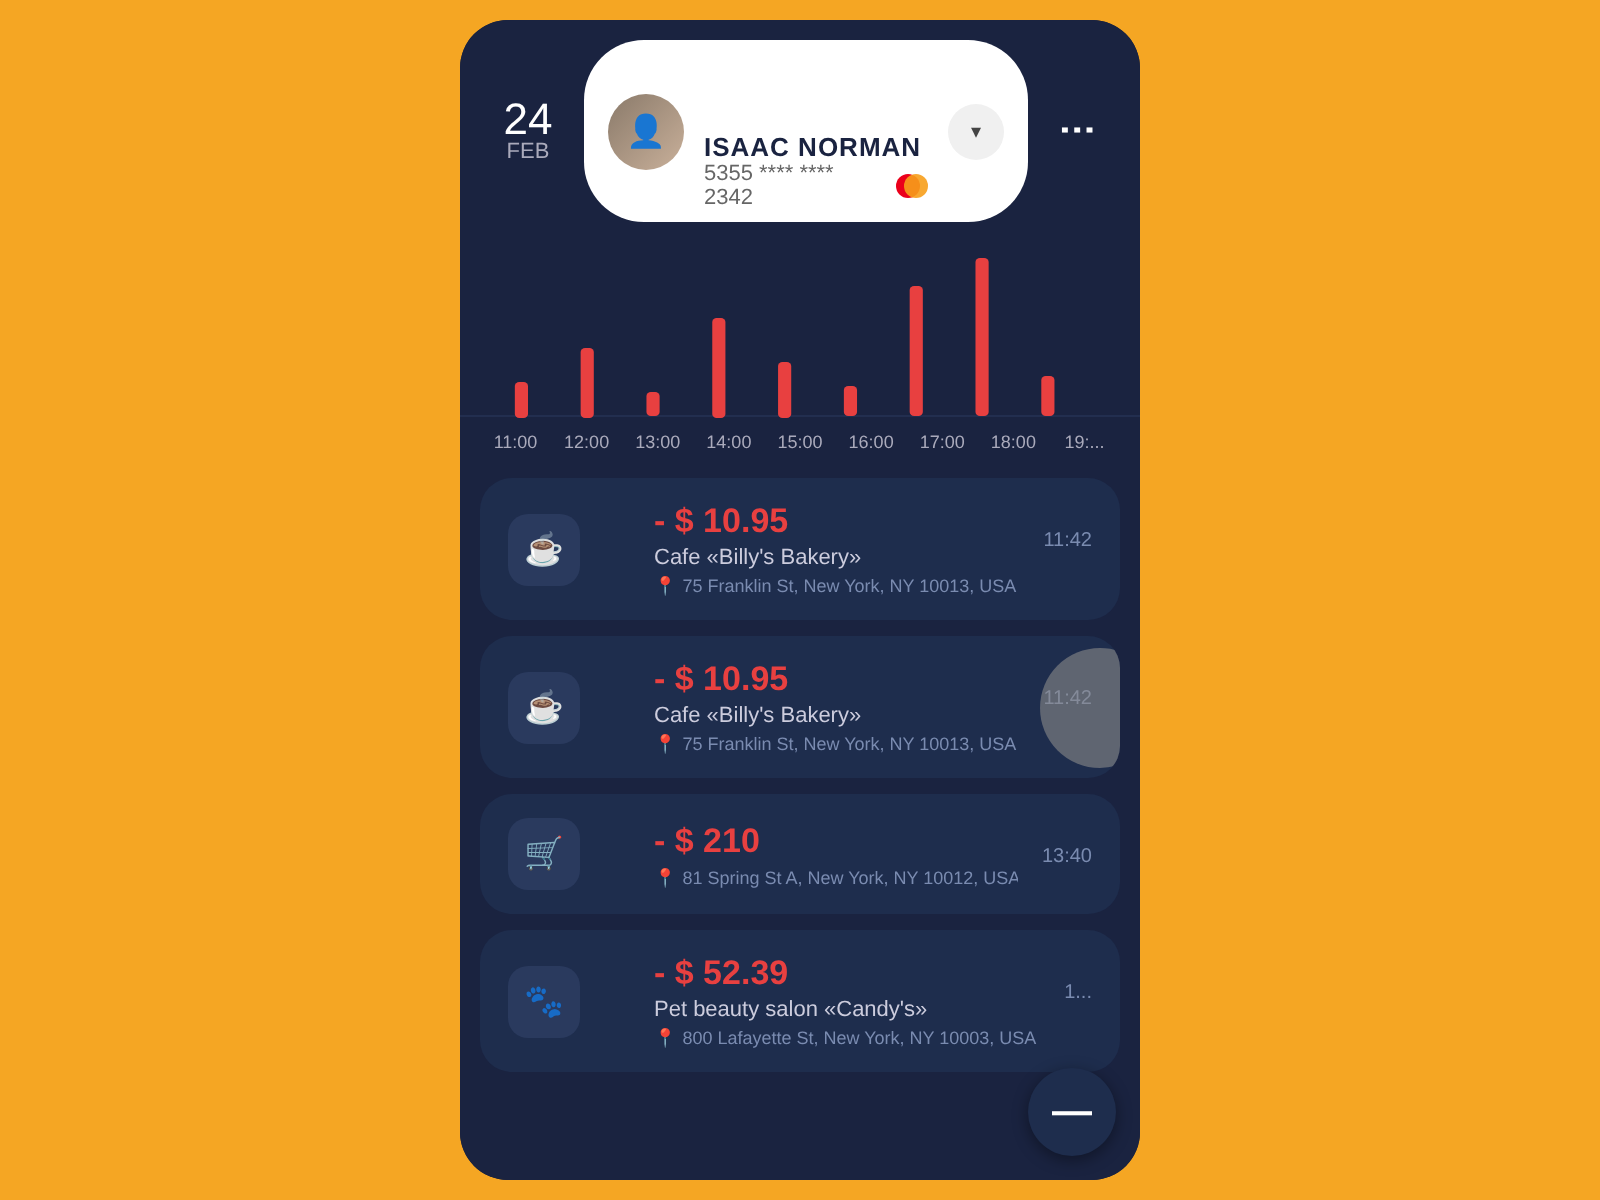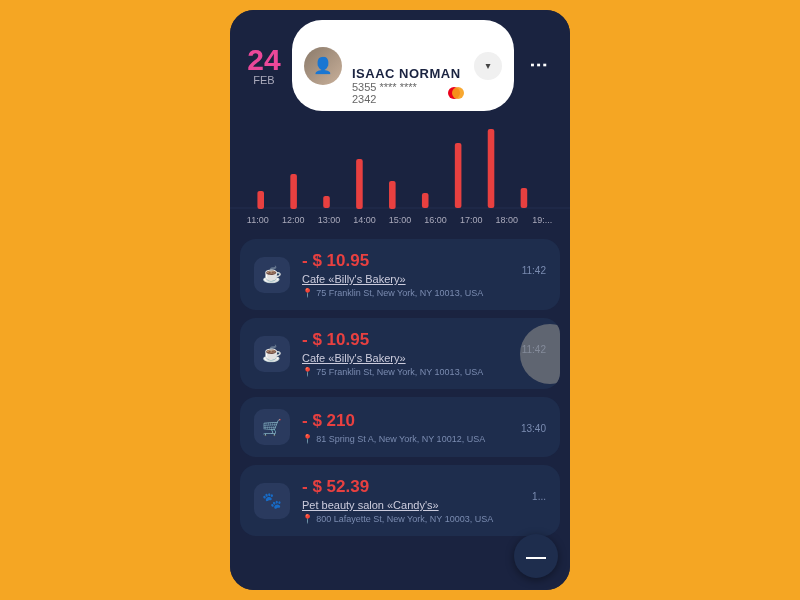--- a/index.html
+++ b/index.html
@@ -34,23 +34,23 @@
     }
     .date-block {
       display: flex;
       flex-direction: column;
       align-items: center;
       color: #fff;
       line-height: 1;
       min-width: 36px;
     }
     .date-day {
-      font-size: 30px;
-      font-weight: bold;
-      color: #ec4899;
+      font-size: 22px;
+      font-weight: normal;
+      color: #ffffff;
     }
     .date-month {
       font-size: 11px;
       color: #aab;
       text-transform: uppercase;
     }
     .profile-card {
       flex: 1;
       background: #fff;
       border-radius: 30px;
@@ -134,21 +134,21 @@
       height: 110px;
       position: relative;
       background-color: #1a2340;
     }
     .chart-svg {
       width: 100%;
       height: 80px;
     }
     .chart-labels {
       display: flex;
-      justify-content: flex-start;
+      justify-content: center;
       padding: 0 10px;
       margin-top: 2px;
     }
     .chart-label {
       font-size: 9px;
       color: #aab;
       flex: 1;
       text-align: center;
     }
     
@@ -179,34 +179,34 @@
       border-radius: 10px;
       display: flex;
       align-items: center;
       justify-content: center;
       font-size: 16px;
       flex-shrink: 0;
     }
     .transaction-details {
       flex: 1;
       min-width: 0;
+      margin-left: 25px;
     }
     .transaction-amount {
       font-size: 17px;
       font-weight: bold;
       color: #e84040;
     }
     .transaction-name {
       font-size: 11px;
       color: #ccd;
       margin-top: 2px;
       white-space: nowrap;
       overflow: hidden;
       text-overflow: ellipsis;
-      text-decoration: underline;
     }
     .transaction-address {
       font-size: 9px;
       color: #7a8bb0;
       margin-top: 3px;
       display: flex;
       align-items: center;
       gap: 3px;
       white-space: nowrap;
       overflow: hidden;

